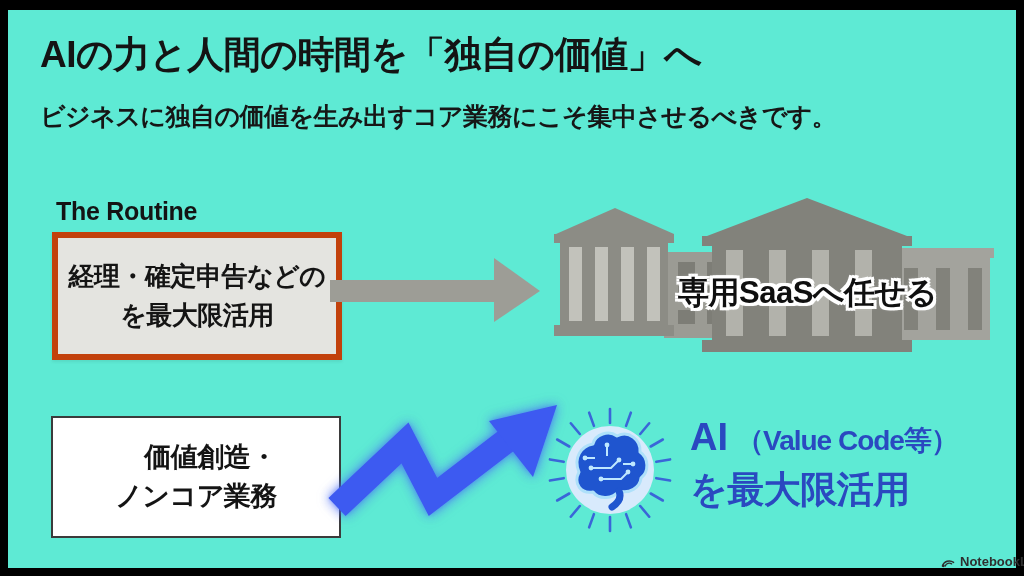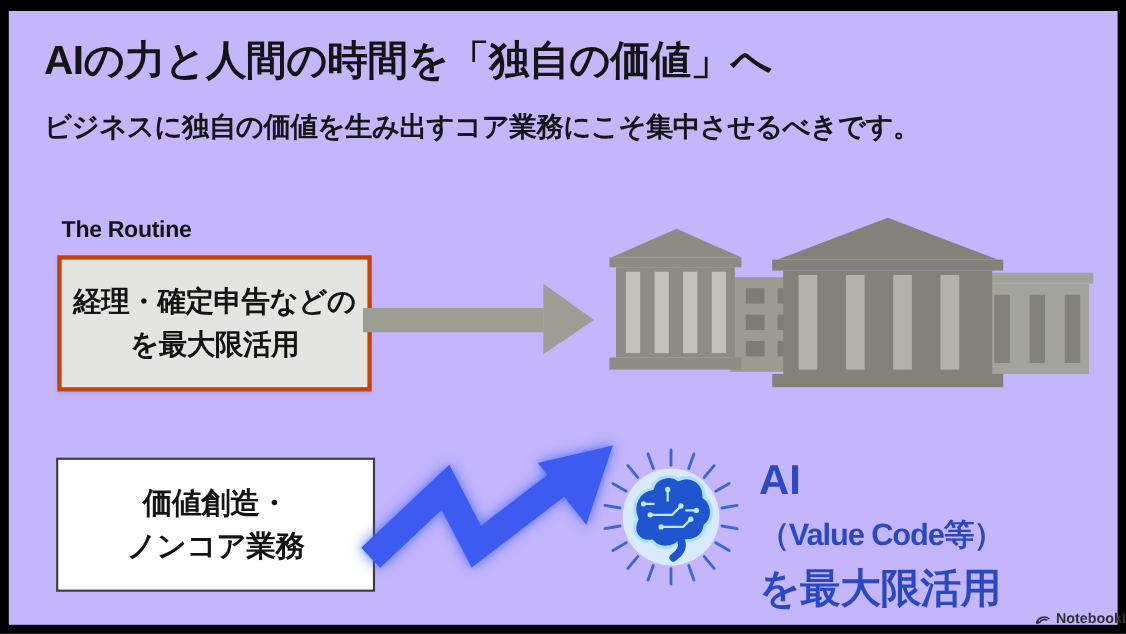--- a/index.html
+++ b/index.html
@@ -8,72 +8,73 @@
     background:#000;
     font-family:"Liberation Sans","DejaVu Sans",sans-serif;
     -webkit-font-smoothing:antialiased;
   }
   #stage{
     position:absolute;left:0;top:0;width:1024px;height:576px;
     background:#000;
   }
   #slide{
     position:absolute;left:8px;top:10px;width:1008px;height:558px;
-    background:#c4b5fd;
+    background:#5eead4;
   }
   .abs{position:absolute;}
 
   .title{
     left:32px;top:20px;width:940px;
     font-size:37px;font-weight:900;color:#141414;letter-spacing:-0.5px;
     white-space:nowrap;
   }
   .subtitle{
     left:32px;top:88px;width:960px;
     font-size:25px;font-weight:800;color:#161616;line-height:36px;
     letter-spacing:-0.5px;white-space:nowrap;
   }
 
   .section-label{
-    font-size:21px;font-weight:800;color:#141414;letter-spacing:-0.3px;
+    font-size:25px;font-weight:800;color:#141414;letter-spacing:-0.3px;
     white-space:nowrap;
   }
   .lbl-routine{left:48px;top:187px;}
   .lbl-value{left:48px;top:372px;}
 
   .flow-box{
     display:flex;align-items:center;justify-content:center;text-align:center;
     font-size:26px;font-weight:800;color:#141414;line-height:39px;
     letter-spacing:-0.5px;
   }
   .box-routine{
     left:44px;top:222px;width:278px;height:116px;
-    background:#e4e4e0;border:4px solid #c2410c;
+    background:#e4e4e0;border:6px solid #c2410c;
     box-shadow:0 2px 3px rgba(0,0,0,0.07);
   }
   .box-value{
     left:43px;top:406px;width:286px;height:118px;
     background:#ffffff;border:2px solid #3b3b3b;
     font-size:27px;
+    text-align:right;
   }
 
   .saas-text{
     left:670px;top:262px;
     font-size:31px;font-weight:900;color:#0f0f0f;letter-spacing:-0.5px;
     white-space:nowrap;
     text-shadow:
       -3px -3px 0 #fff, 3px -3px 0 #fff, -3px 3px 0 #fff, 3px 3px 0 #fff,
       -3px 0 0 #fff, 3px 0 0 #fff, 0 -3px 0 #fff, 0 3px 0 #fff, 0 0 5px #fff;
     z-index:5;
   }
 
   .ai-text{
     left:682px;top:406px;color:#2a49c0;z-index:5;
   }
-  .ai-line1{display:flex;align-items:baseline;gap:8px;white-space:nowrap;flex-direction:column;}
+  .ai-line1{display:flex;align-items:baseline;gap:8px;white-space:nowrap;}
   .ai-big{font-size:38px;font-weight:900;}
   .ai-paren{font-size:28px;font-weight:800;letter-spacing:-1px;}
   .ai-line2{font-size:37px;font-weight:900;margin-top:5px;letter-spacing:-0.5px;white-space:nowrap;}
 
   .watermark{
     left:932px;top:544px;display:flex;align-items:center;gap:4px;
     font-size:13px;font-weight:700;color:#2f2f2f;z-index:6;white-space:nowrap;
   }
 
   .glow-arrow{filter:drop-shadow(0 0 6px rgba(70,105,245,0.65)) drop-shadow(0 0 2px rgba(70,105,245,0.5));}
@@ -141,20 +142,21 @@
         <rect x="2" y="42" width="120" height="9" fill="#8c8c85"></rect>
         <rect x="8" y="51" width="108" height="82" fill="#8c8c85"></rect>
         <rect x="17" y="55" width="13" height="74" fill="#c2c2bb"></rect>
         <rect x="43" y="55" width="13" height="74" fill="#c2c2bb"></rect>
         <rect x="69" y="55" width="13" height="74" fill="#c2c2bb"></rect>
         <rect x="95" y="55" width="13" height="74" fill="#c2c2bb"></rect>
         <rect x="2" y="133" width="120" height="11" fill="#8c8c85"></rect>
       </g>
     </svg>
 
+    <div class="abs saas-text">専用SaaSへ任せる</div>
 
 
     <div class="abs flow-box box-value">
       <div>
         <div>価値創造・</div>
         <div>ノンコア業務</div>
       </div>
     </div>
 
     <svg class="abs glow-arrow" style="left:315px;top:383px;" width="240" height="135" viewBox="0 0 240 135">

